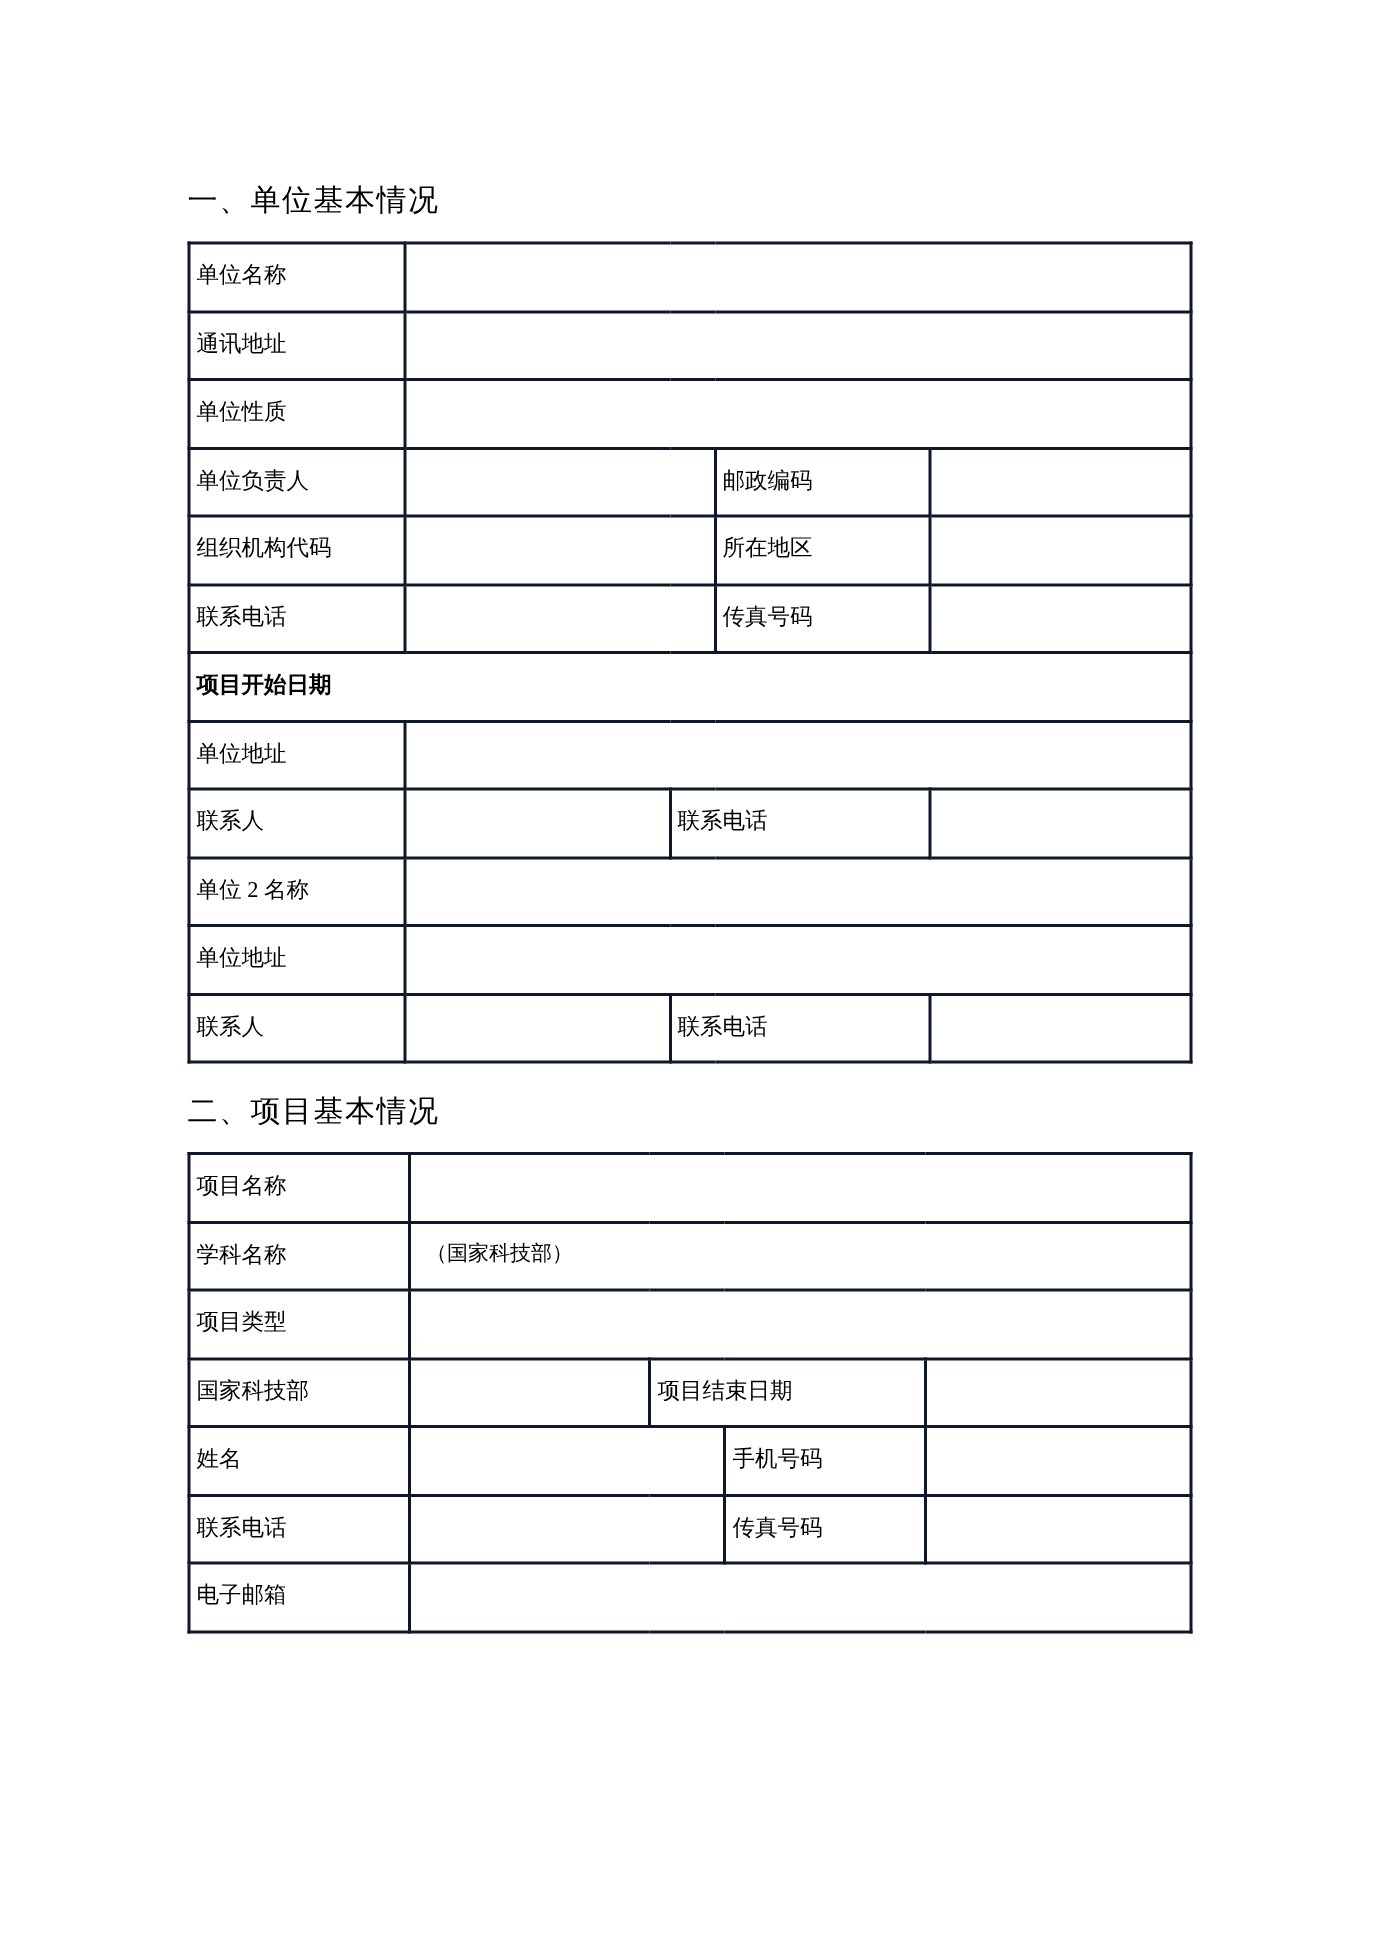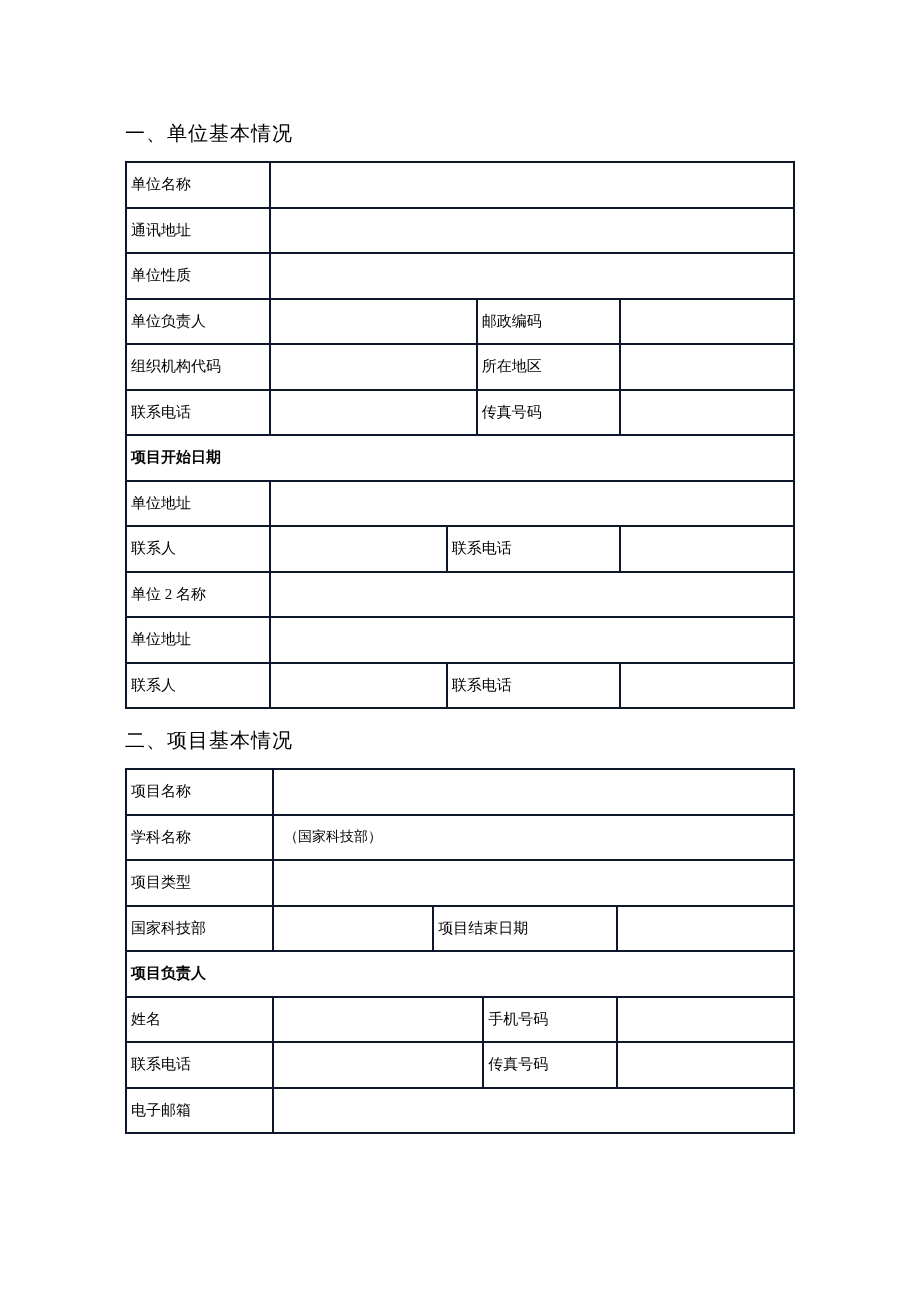--- a/index.html
+++ b/index.html
@@ -146,23 +146,20 @@
     <td>项目类型</td>
     <td colspan="4"></td>
   </tr>
   <tr>
     <td>国家科技部</td>
     <td></td>
     <td colspan="2">项目结束日期</td>
     <td></td>
   </tr>
   <tr>
-    <td colspan="5" class="bold">项目负责人</td>
-  </tr>
-  <tr>
     <td>姓名</td>
     <td colspan="2"></td>
     <td>手机号码</td>
     <td></td>
   </tr>
   <tr>
     <td>联系电话</td>
     <td colspan="2"></td>
     <td>传真号码</td>
     <td></td>

